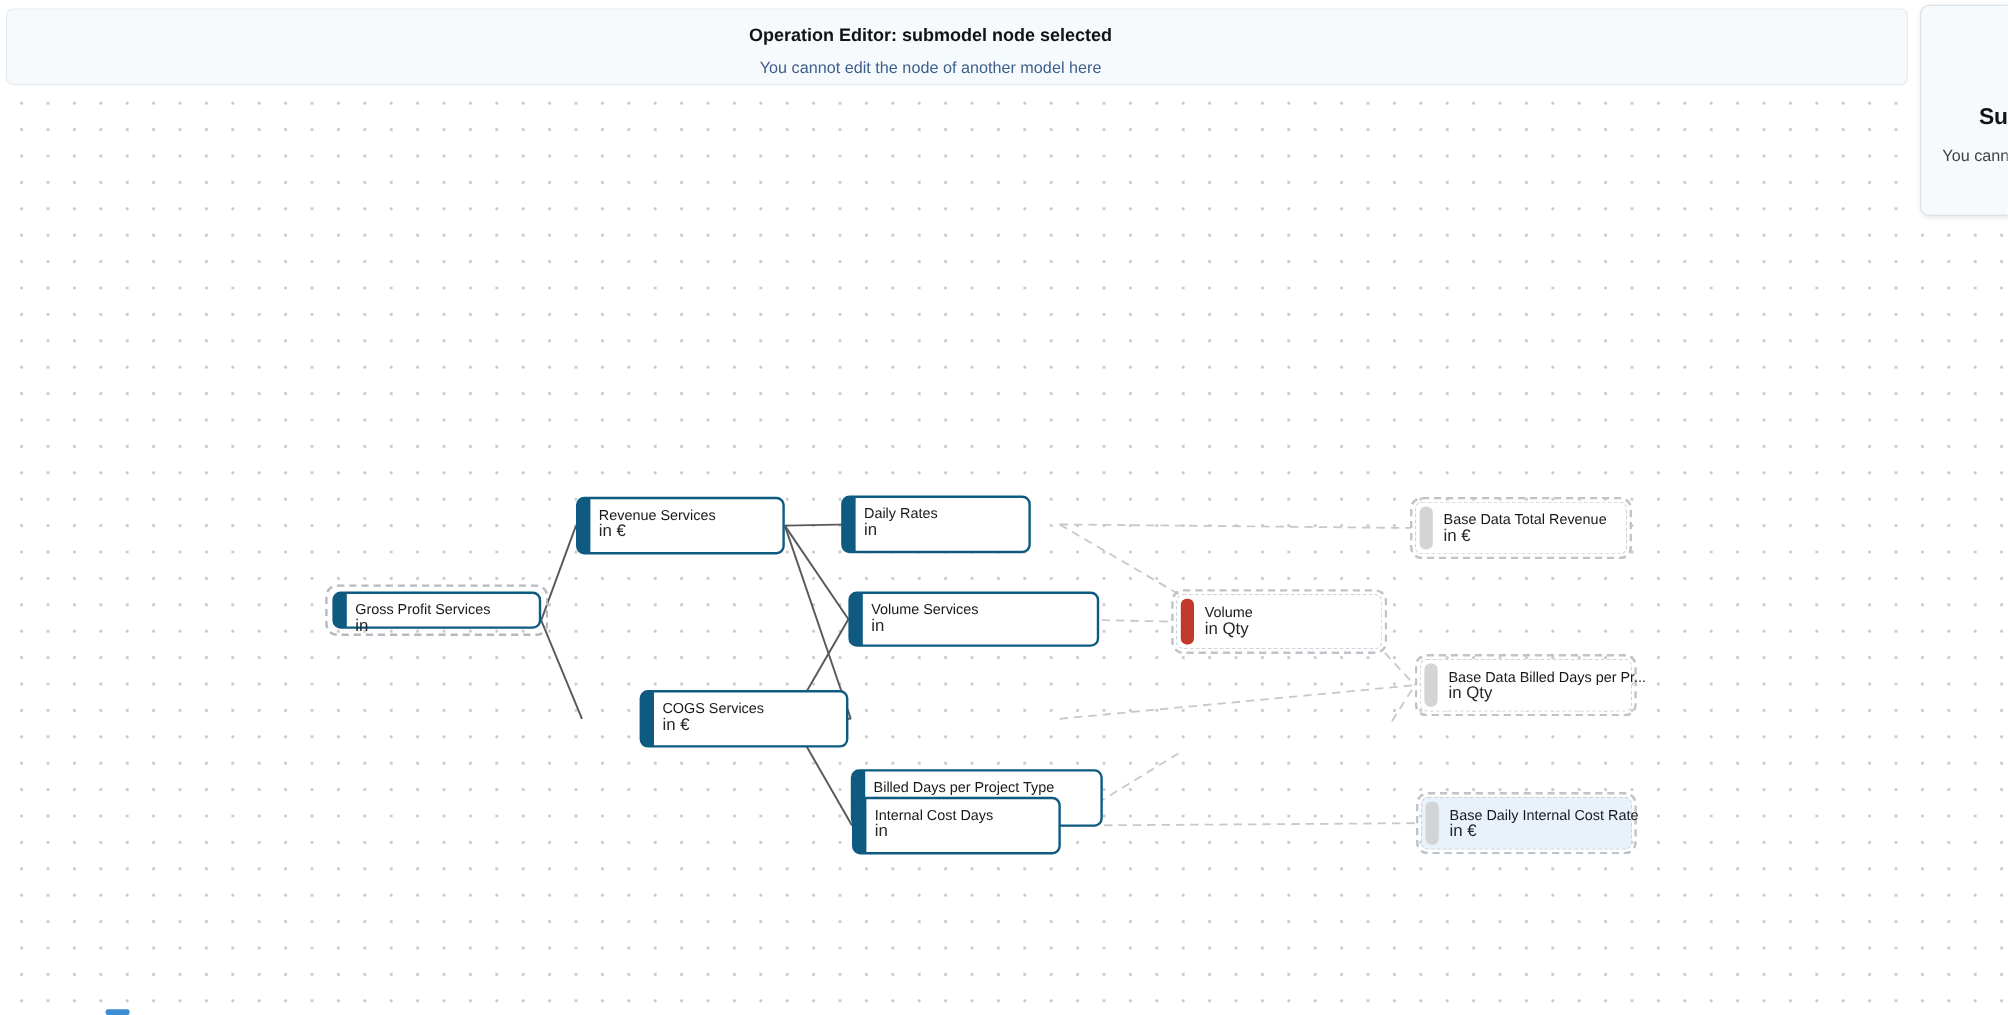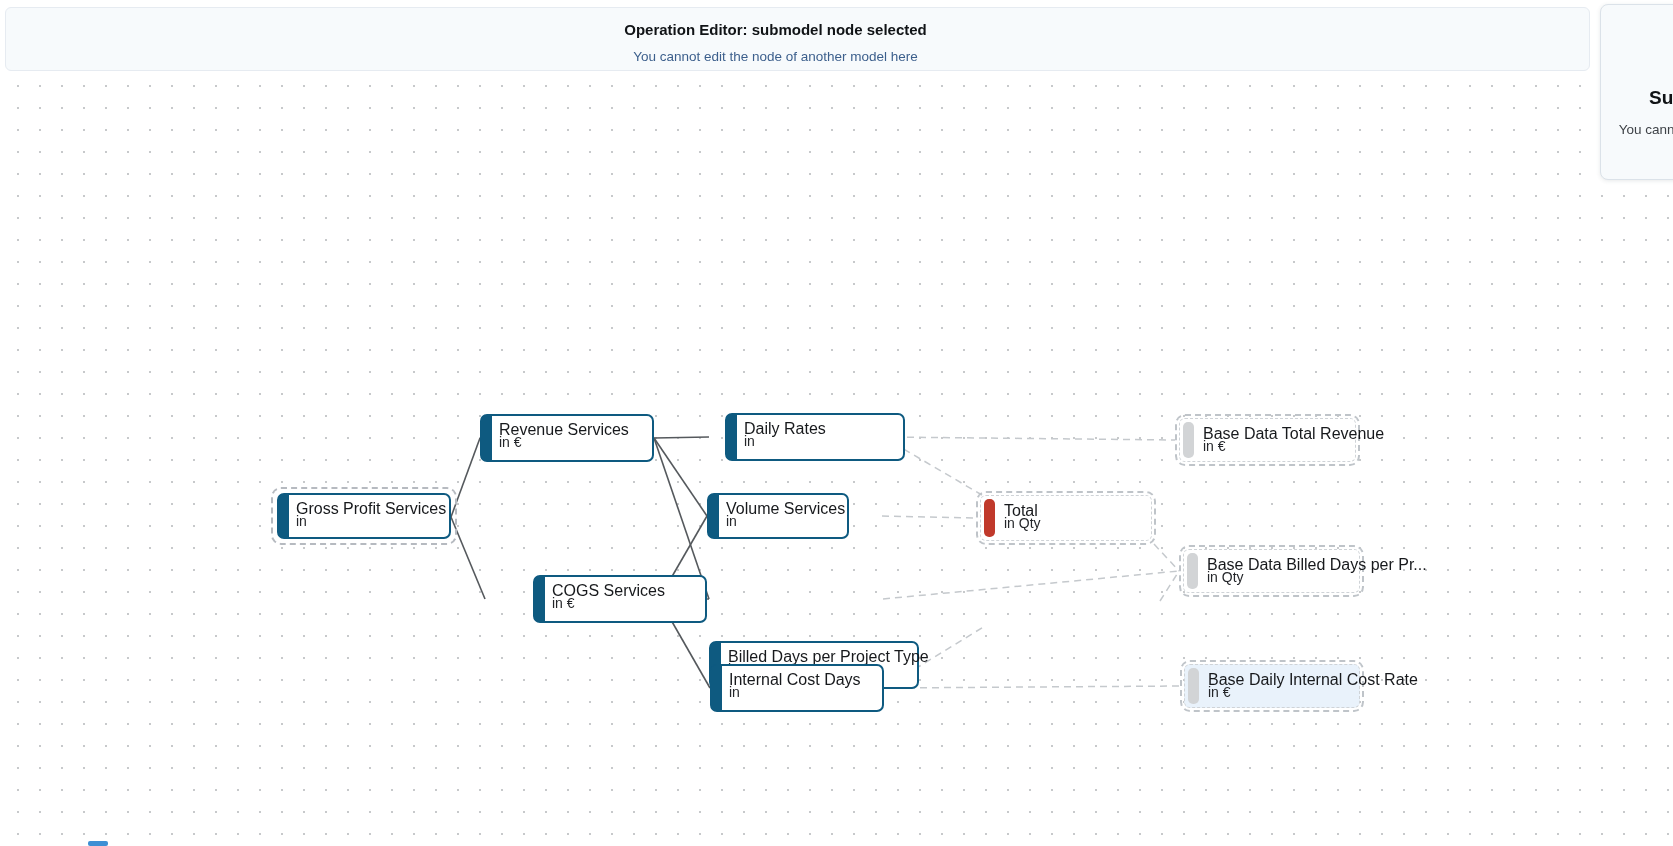--- a/index.html
+++ b/index.html
@@ -39,21 +39,21 @@
   .ref-inner{
     position:absolute;left:2px;right:2px;top:2px;bottom:2px;
     border:1px dashed #cfd3d7;border-radius:6px;background:#fff;padding-left:31px;
   }
   .ref-inner .bar{
     position:absolute;left:3px;top:3px;bottom:3px;width:11px;border-radius:5px;
   }
   .texts{position:absolute;display:flex;flex-direction:column;white-space:nowrap;}
   .solid .texts{left:17px;top:6px;}
   .ref-inner .texts{left:23px;top:7px;}
-  .node-title{font-size:16px;line-height:15px;color:#17191c;}
+  .node-title{font-size:12px;line-height:15px;color:#17191c;}
   .node-sub{font-size:14px;line-height:11px;color:#24262a;}
 
   
   #banner{
     position:absolute;left:5px;top:7px;width:1585px;height:64px;
     box-sizing:border-box;background:#f7fafc;border:1px solid #e6ebf1;
     border-radius:6px;text-align:center;padding-right:44px;
   }
   #banner-title{margin-top:13px;font-size:15px;font-weight:bold;color:#101316;}
   #banner-sub{margin-top:11px;font-size:13.5px;color:#3c5f8c;}
@@ -89,49 +89,49 @@
       <line x1="659" y1="599" x2="710" y2="688" class="edge-solid"></line>
       <line x1="883" y1="437" x2="1175" y2="440" class="edge-dashed"></line>
       <line x1="883" y1="437" x2="982" y2="495" class="edge-dashed"></line>
       <line x1="882" y1="516" x2="976" y2="518" class="edge-dashed"></line>
       <line x1="1154" y1="544" x2="1179" y2="571" class="edge-dashed"></line>
       <line x1="883" y1="599" x2="1179" y2="571" class="edge-dashed"></line>
       <line x1="1160" y1="601" x2="1179" y2="571" class="edge-dashed"></line>
       <line x1="884" y1="688" x2="985" y2="626" class="edge-dashed"></line>
       <line x1="884" y1="688" x2="1180" y2="686" class="edge-dashed"></line>
     </svg>
-    <div class="node solid selected" style="left: 277px; top: 493px; width: 174px; height: 46px;">
+    <div class="node solid selected" style="left: 277px; top: 493px; width: 174px; height: 31px;">
       <span class="bar" style="background: rgb(14, 90, 128);"></span>
       <div class="texts">
         <span class="node-title">Gross Profit Services</span>
         <span class="node-sub">in</span>
       </div>
     </div>
     <div class="node solid" style="left: 480px; top: 414px; width: 174px; height: 48px;">
       <span class="bar" style="background: rgb(14, 90, 128);"></span>
       <div class="texts">
         <span class="node-title">Revenue Services</span>
         <span class="node-sub">in €</span>
       </div>
     </div>
     <div class="node solid" style="left: 485px; top: 575px; width: 174px; height: 48px; margin-left: 48px;">
       <span class="bar" style="background: rgb(14, 90, 128);"></span>
       <div class="texts">
         <span class="node-title">COGS Services</span>
         <span class="node-sub">in €</span>
       </div>
     </div>
-    <div class="node solid" style="left: 725px; top: 413px; width: 180px; height: 48px;">
+    <div class="node solid" style="left: 701px; top: 413px; width: 158px; height: 48px;">
       <span class="bar" style="background: rgb(14, 90, 128);"></span>
       <div class="texts">
         <span class="node-title">Daily Rates</span>
         <span class="node-sub">in</span>
       </div>
     </div>
-    <div class="node solid" style="left: 707px; top: 493px; width: 142px; height: 46px;">
+    <div class="node solid" style="left: 707px; top: 493px; width: 209px; height: 46px;">
       <span class="bar" style="background: rgb(14, 90, 128);"></span>
       <div class="texts">
         <span class="node-title">Volume Services</span>
         <span class="node-sub">in</span>
       </div>
     </div>
     <div class="node solid" style="left: 709px; top: 601px; width: 210px; height: 48px; margin-top: 40px;">
       <span class="bar" style="background: rgb(14, 90, 128);"></span>
       <div class="texts">
         <span class="node-title">Billed Days per Project Type</span>
@@ -142,21 +142,21 @@
       <span class="bar" style="background: rgb(14, 90, 128);"></span>
       <div class="texts">
         <span class="node-title">Internal Cost Days</span>
         <span class="node-sub">in</span>
       </div>
     </div>
     <div class="node ref" style="left: 976px; top: 491px; width: 180px; height: 54px;">
       <div class="ref-inner">
         <span class="bar" style="background: rgb(192, 57, 43);"></span>
         <div class="texts">
-          <span class="node-title">Total</span>
+          <span class="node-title">Volume</span>
           <span class="node-sub">in Qty</span>
         </div>
       </div>
     </div>
     <div class="node ref" style="left: 1175px; top: 414px; width: 185px; height: 52px;">
       <div class="ref-inner">
         <span class="bar" style="background: rgb(210, 212, 214);"></span>
         <div class="texts">
           <span class="node-title">Base Data Total Revenue</span>
           <span class="node-sub">in €</span>

